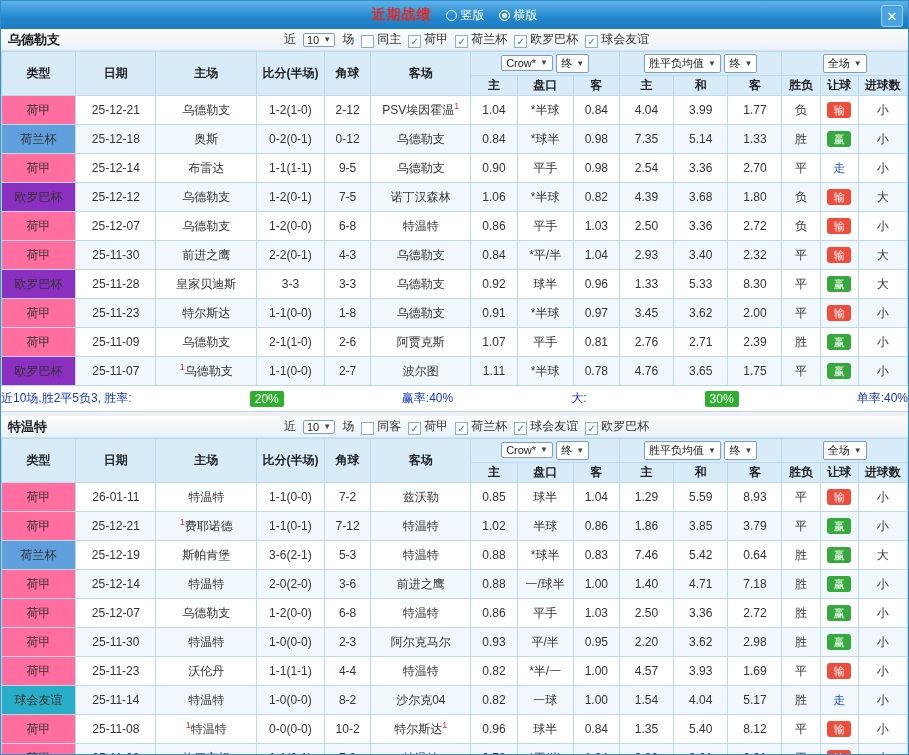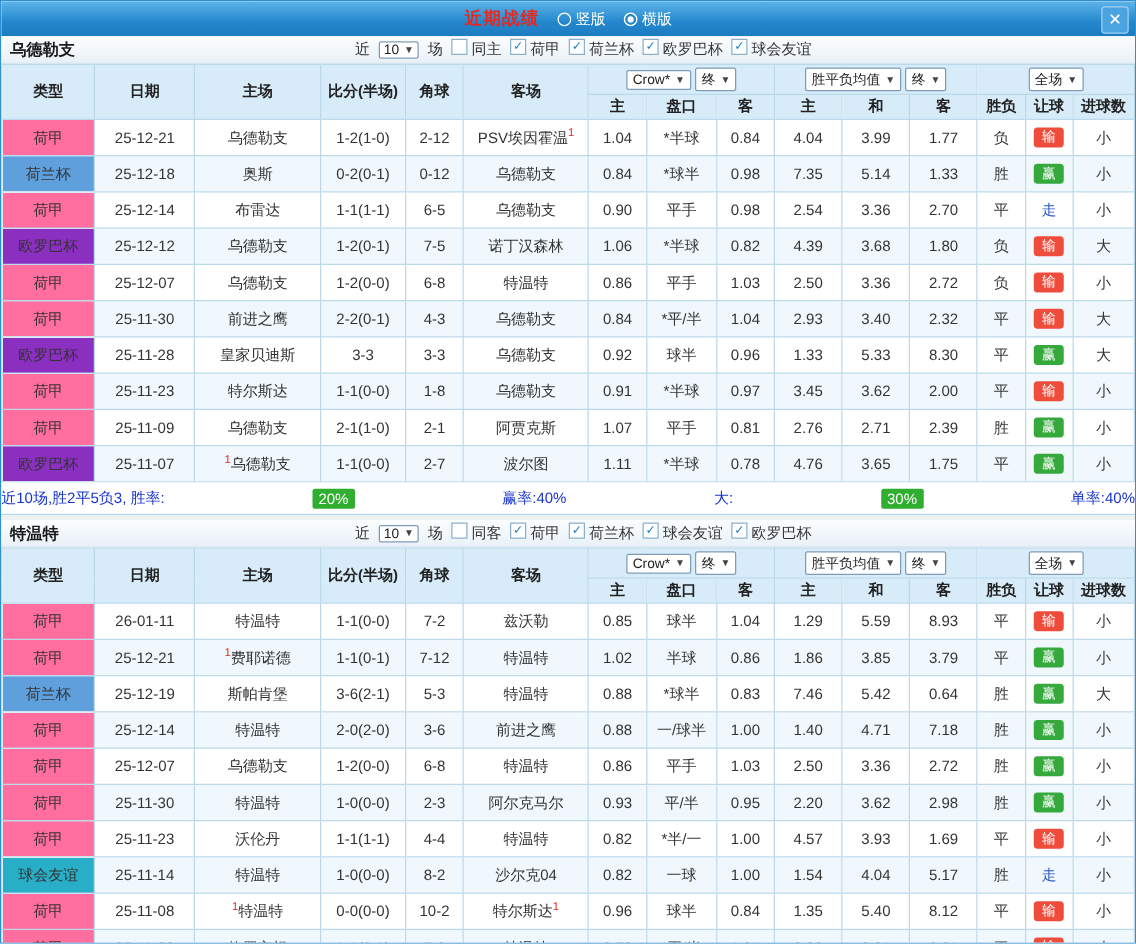--- a/index.html
+++ b/index.html
@@ -10,21 +10,21 @@
   .tb-title{color:#e8281e;font-weight:bold;font-size:14px;letter-spacing:1px;}
   .tb-radio{display:inline-flex;align-items:center;gap:4px;color:#fff;font-size:12px;cursor:pointer;}
   .radio{box-sizing:border-box;width:11px;height:11px;border:1px solid #fff;border-radius:50%;background:transparent;display:inline-block;}
   .radio.sel{background:#fff;box-shadow:inset 0 0 0 2px #2387cd;}
   .tb-close{position:absolute;right:5px;top:4px;width:20px;height:20px;background:#4ba3e0;border:1px solid #9fd2f3;border-radius:3px;color:#fff;display:flex;align-items:center;justify-content:center;font-size:13px;font-weight:bold;cursor:pointer;}
   
   .team-bar{position:relative;height:21px;background:linear-gradient(180deg,#fbfdfe,#e9f1f8);border-bottom:1px solid #cfe2ef;display:flex;align-items:center;}
   .team-name{font-weight:bold;font-size:13px;color:#1a1a1a;padding-left:7px;}
   .filters{position:absolute;left:283px;display:flex;align-items:center;gap:7px;font-size:12px;color:#333;}
   .f-txt{color:#333;}
-  .fcb{display:inline-flex;align-items:flex-start;gap:3px;cursor:pointer;}
+  .fcb{display:inline-flex;align-items:flex-end;gap:3px;cursor:pointer;}
   .cb{box-sizing:border-box;width:13px;height:13px;border:1px solid #8ab0cc;background:#fff;font-size:10px;line-height:11px;text-align:center;color:#1b7fc4;font-weight:bold;display:inline-block;}
   .cb.on{color:#1b7fc4;}
   .select{display:inline-flex;align-items:center;gap:4px;background:#fff;border:1px solid #7f9db9;border-radius:2px;padding:1px 4px;font-size:11px;font-weight:normal;color:#222;cursor:pointer;}
   .select.sm{padding:0 3px;}
   .arr{font-style:normal;font-size:8px;color:#444;line-height:1;}
   
   table.stats{width:100%;border-collapse:collapse;table-layout:fixed;font-size:12px;}
   .stats th,.stats td{border:1px solid #bcd9eb;text-align:center;padding:0;white-space:nowrap;overflow:hidden;}
   .stats thead th{background:#d7ebf8;color:#222;font-weight:bold;font-size:12px;}
   .stats thead tr.h1 th{height:23px;}
@@ -200,21 +200,21 @@
             <td class="c-dark">1.33</td>
             <td class="c-red">胜</td>
             <td><span class="pill pill-green">赢</span></td>
             <td class="c-green">小</td>
           </tr>
           <tr>
             <td class="lg" style="background: rgb(255, 110, 158);">荷甲</td>
             <td class="c-dark">25-12-14</td>
             <td class="c-dark">布雷达</td>
             <td class="c-red">1-1(1-1)</td>
-            <td class="c-dark">6-5</td>
+            <td class="c-dark">9-5</td>
             <td class="c-green">乌德勒支</td>
             <td class="c-dark">0.90</td>
             <td class="c-line">平手</td>
             <td class="c-dark">0.98</td>
             <td class="c-dark">2.54</td>
             <td class="c-dark">3.36</td>
             <td class="c-dark">2.70</td>
             <td class="c-blue">平</td>
             <td><span class="c-blue">走</span></td>
             <td class="c-green">小</td>
@@ -302,21 +302,21 @@
             <td class="c-dark">2.00</td>
             <td class="c-blue">平</td>
             <td><span class="pill pill-red">输</span></td>
             <td class="c-green">小</td>
           </tr>
           <tr>
             <td class="lg" style="background: rgb(255, 110, 158);">荷甲</td>
             <td class="c-dark">25-11-09</td>
             <td class="c-red">乌德勒支</td>
             <td class="c-red">2-1(1-0)</td>
-            <td class="c-dark">2-1</td>
+            <td class="c-dark">2-6</td>
             <td class="c-dark">阿贾克斯</td>
             <td class="c-dark">1.07</td>
             <td class="c-line">平手</td>
             <td class="c-dark">0.81</td>
             <td class="c-dark">2.76</td>
             <td class="c-dark">2.71</td>
             <td class="c-dark">2.39</td>
             <td class="c-red">胜</td>
             <td><span class="pill pill-green">赢</span></td>
             <td class="c-green">小</td>

